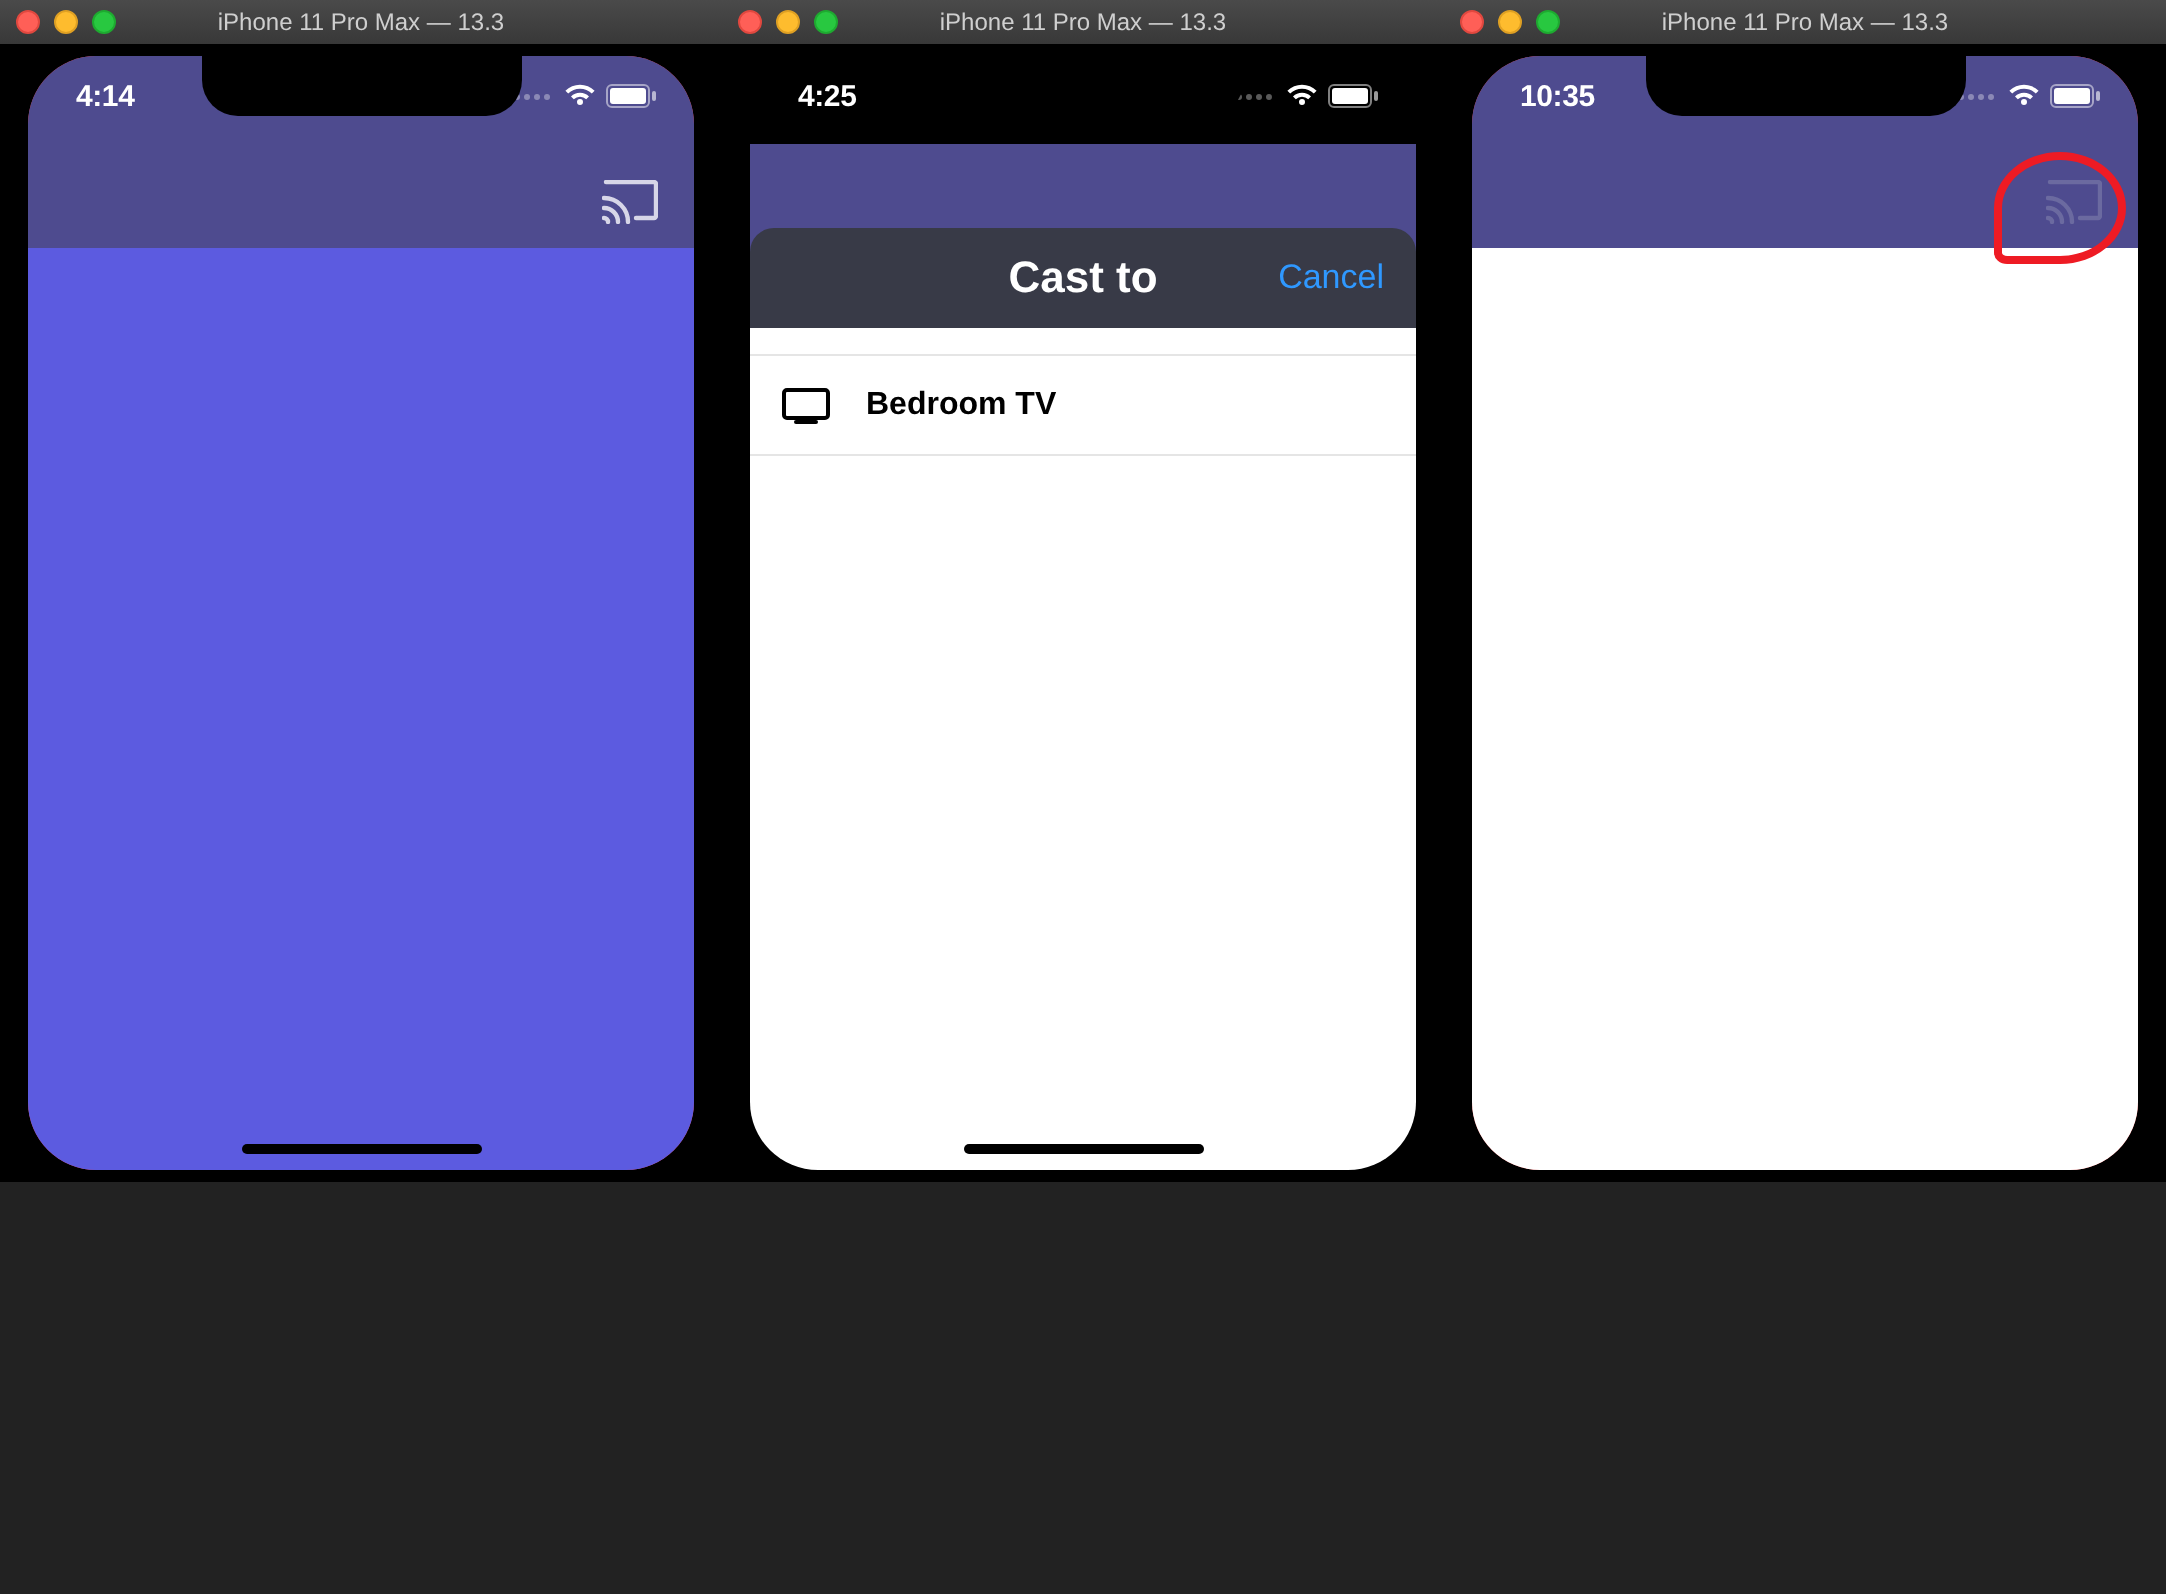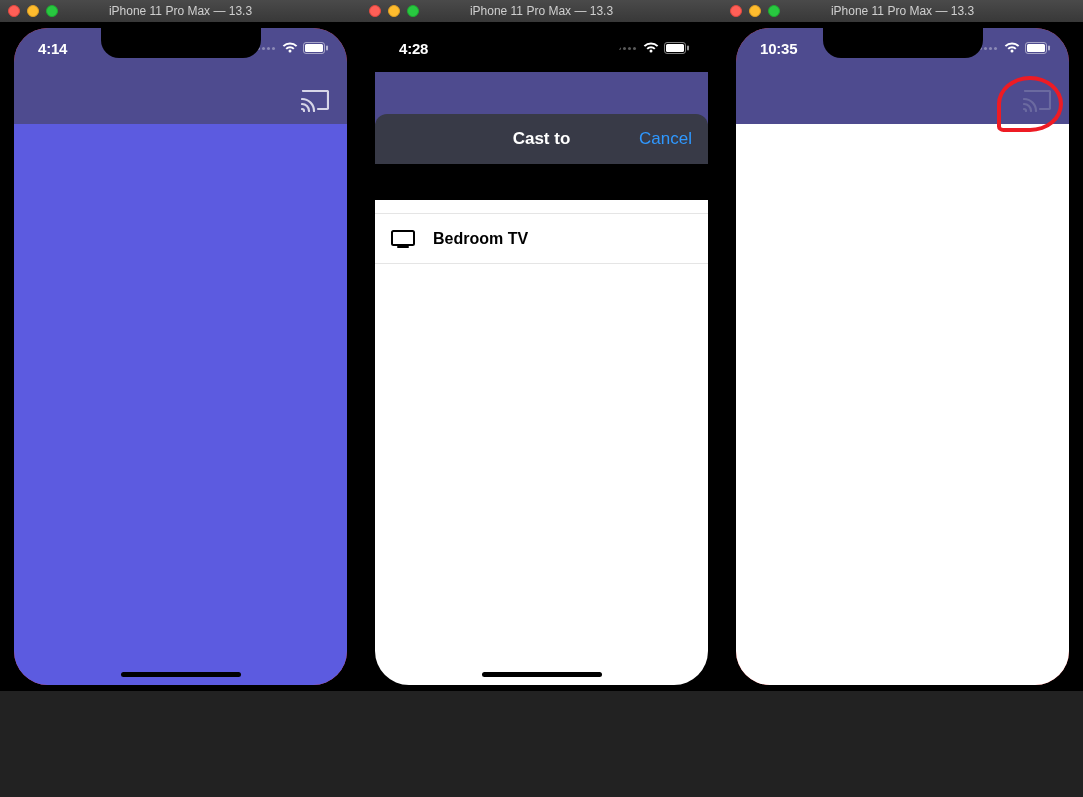--- a/index.html
+++ b/index.html
@@ -7,21 +7,21 @@
     width: 1083px;
     height: 797px;
     background: #222;
     font-family: -apple-system, BlinkMacSystemFont, "Segoe UI", Helvetica, Arial, sans-serif;
     display: flex;
     overflow: hidden;
   }
   .sim {
     position: relative;
     width: 361px;
-    height: 691px;
+    height: 591px;
     display: flex;
     flex-direction: column;
   }
   .titlebar {
     height: 22px;
     background: linear-gradient(#4a4a4a, #383838);
     display: flex;
     align-items: center;
     position: relative;
   }
@@ -151,37 +151,36 @@
   
   .navbar-short {
     height: 58px;
     background: #4e4b8f;
     position: relative;
   }
   .sheet {
     flex: 1;
     background: #fff;
     position: relative;
-    margin-top: 36px;
   }
   .sheet-header {
     position: relative;
     height: 50px;
     background: #383a47;
     border-top-left-radius: 12px;
     border-top-right-radius: 12px;
     margin-top: -16px;
     display: flex;
     align-items: center;
     justify-content: center;
   }
   .sheet-title {
     color: #fff;
     font-weight: 600;
-    font-size: 17px;
+    font-size: 22px;
   }
   .sheet-cancel {
     position: absolute;
     right: 16px;
     color: #2f98ff;
     font-size: 17px;
     text-align: center;
   }
   .sheet-sep {
     height: 14px;
@@ -273,21 +272,21 @@
       <div class="tl red"></div>
       <div class="tl yellow"></div>
       <div class="tl green"></div>
     </div>
     <div class="titlebar-text">iPhone 11 Pro Max — 13.3</div>
   </div>
   <div class="device">
     <div class="screen" style="background:#000;">
       <div class="notch"></div>
       <div class="statusbar">
-        <div class="status-time">4:28</div>
+        <div class="status-time">4:25</div>
         <div class="status-icons">
           <span class="cellular-dots">
               <span></span>
               <span></span>
               <span></span>
               <span></span>
             </span>
           <span class="wifi-icon">
             <svg width="16" height="12" viewBox="0 0 16 12">
                 <path d="M8 10.5a1.5 1.5 0 100-3 1.5 1.5 0 000 3zM3.5 6.2a6.4 6.4 0 019 0l-1.4 1.4a4.4 4.4 0 00-6.2 0L3.5 6.2zM.7 3.4a10.4 10.4 0 0114.6 0l-1.4 1.4a8.4 8.4 0 00-11.8 0L.7 3.4z" fill="#fff"></path>

